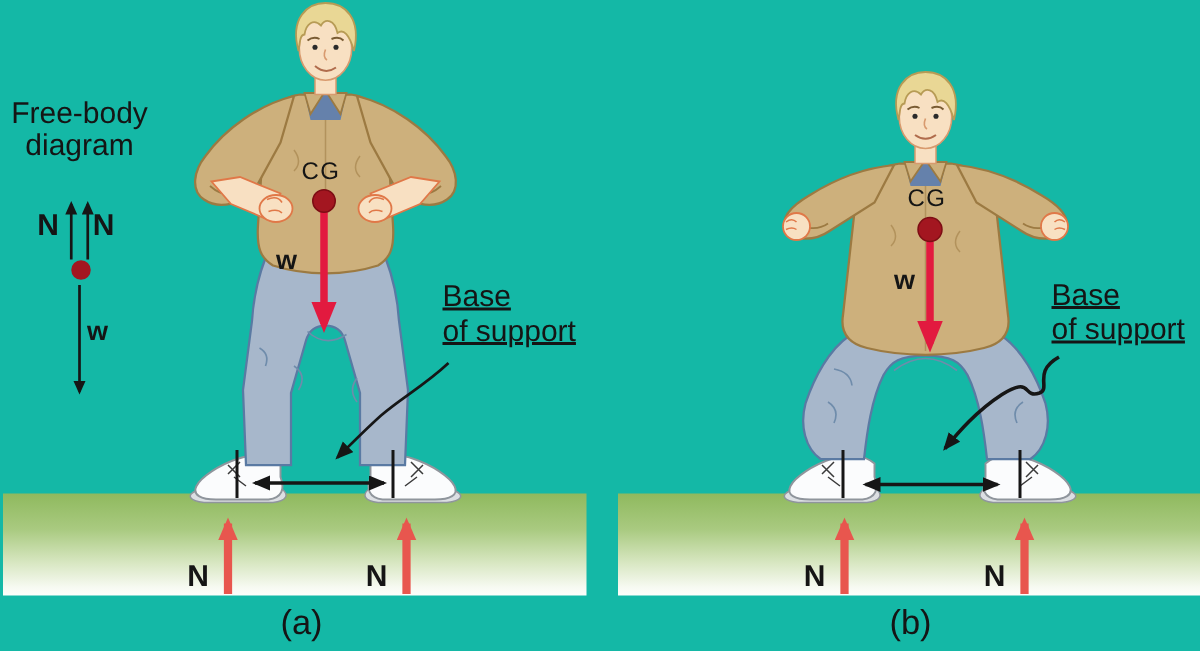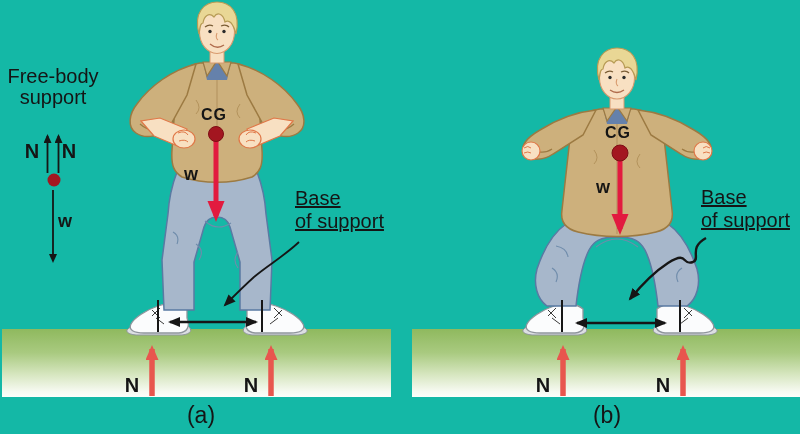--- a/index.html
+++ b/index.html
@@ -12,21 +12,21 @@
     background:linear-gradient(to bottom,#8fb95e 0%,#a9ca80 35%,#d8e7c2 68%,#f7faf2 92%,#fdfefb 100%);
   }
   #ground-left{left:2px;width:389px;}
   #ground-right{left:412px;width:388px;}
   svg{position:absolute;left:0;top:0;}
   .lbl{position:absolute;white-space:nowrap;}
   .ctr{transform:translate(-50%,-50%);}
   .fbd-title{left:2px;top:66px;width:102px;text-align:center;font-size:20px;line-height:21px;}
   .nlab{font-size:20px;font-weight:bold;}
   .wlab{font-size:18px;font-weight:bold;}
-  .cglab{font-size:16px;font-weight:700;letter-spacing:1px;}
+  .cglab{font-size:16px;font-weight:400;letter-spacing:1px;}
   .baselab{font-size:20px;line-height:23px;text-decoration:underline;}
   .caption{font-size:23px;}
 </style>
 </head>
 <body>
 
 <div id="stage">
 
   <div id="ground-left" class="ground"></div>
   <div id="ground-right" class="ground"></div>
@@ -164,21 +164,21 @@
       <line x1="680" y1="300" x2="680" y2="332" stroke="#161616" stroke-width="2"></line>
       <line x1="577" y1="323" x2="665" y2="323" stroke="#161616" stroke-width="2.3" marker-start="url(#ahB)" marker-end="url(#ahB)"></line>
       <path d="M706 238 C688 248 701 259 693 262 C681 266 689 250 668 263 C651 274 639 288 630 299" fill="none" stroke="#161616" stroke-width="2.4" marker-end="url(#ahB)"></path>
       <line x1="563" y1="396" x2="563" y2="349" stroke-width="5.5" marker-end="url(#ahN)" stroke="#e8564e"></line>
       <line x1="683" y1="396" x2="683" y2="349" stroke-width="5.5" marker-end="url(#ahN)" stroke="#e8564e"></line>
     </g>
   </svg>
 
   <div class="lbl fbd-title">
     <span>Free-body</span><br>
-    <span>support</span>
+    <span>diagram</span>
   </div>
   <span class="lbl ctr nlab" style="left:32px;top:151px;">N</span>
   <span class="lbl ctr nlab" style="left:69px;top:151px;">N</span>
   <span class="lbl ctr wlab" style="left:65px;top:221px;">w</span>
 
   <span class="lbl ctr cglab" style="left:214px;top:115px;">CG</span>
   <span class="lbl ctr wlab" style="left:191px;top:174px;">w</span>
   <div class="lbl baselab" style="left:295px;top:187px;">
     <span>Base</span><br>
     <span>of support</span>

